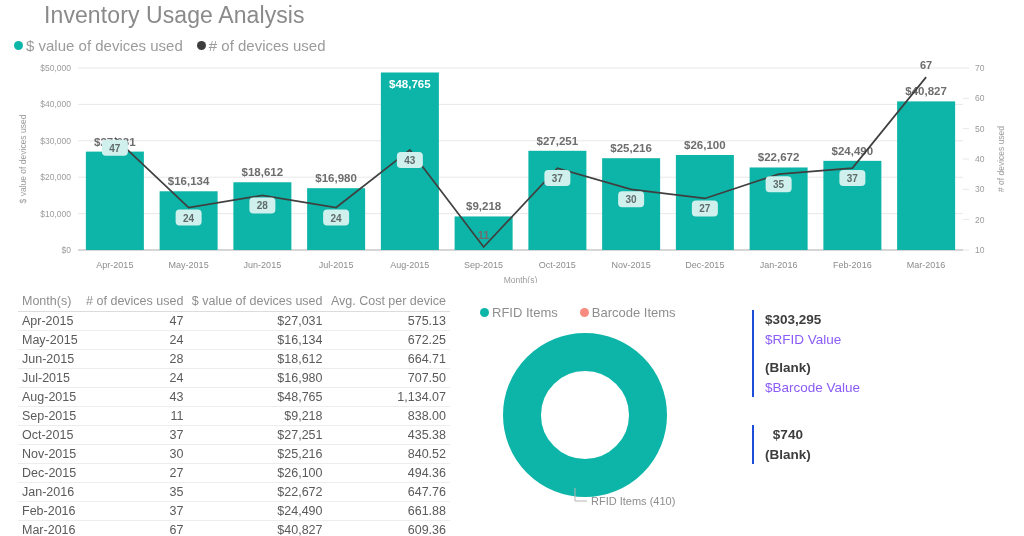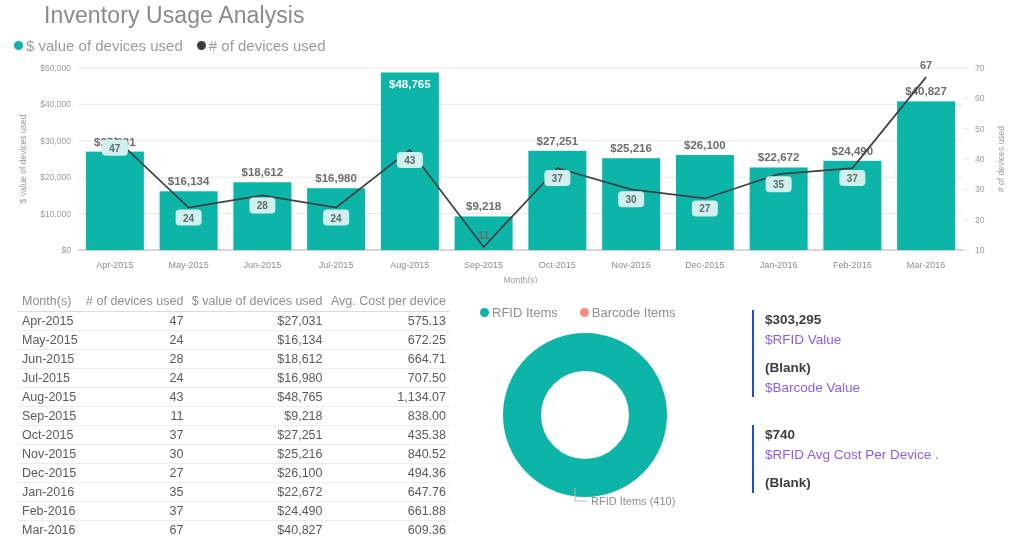--- a/index.html
+++ b/index.html
@@ -125,21 +125,21 @@
   .callout-line { stroke: #b5b5b5; stroke-width: 1; fill: none; }
 
   
   .kpi-card {
     position: absolute;
     left: 752px;
     padding-left: 11px;
     border-left: 2px solid #1d4ed8;
   }
   #kpi-value-card { top: 310px; }
-  #kpi-cost-card { top: 425px; }
+  #kpi-cost-card { top: 425px; text-align: center; }
   .kpi-value {
     font-size: 13.5px;
     color: #3d3d3d;
     font-weight: bold;
     line-height: 1.45;
   }
   .kpi-label {
     font-size: 13.5px;
     color: #8b5cf6;
     line-height: 1.45;
@@ -363,15 +363,14 @@
 
 <div class="kpi-card" id="kpi-value-card">
   <div class="kpi-value">$303,295</div>
   <div class="kpi-label">$RFID Value</div>
   <div class="kpi-value">(Blank)</div>
   <div class="kpi-label last">$Barcode Value</div>
 </div>
 
 <div class="kpi-card" id="kpi-cost-card">
   <div class="kpi-value">$740</div>
-  <div class="kpi-label">$RFID Avg Cost Per Device .</div>
   <div class="kpi-value">(Blank)</div>
 </div>
 
 </body></html>

